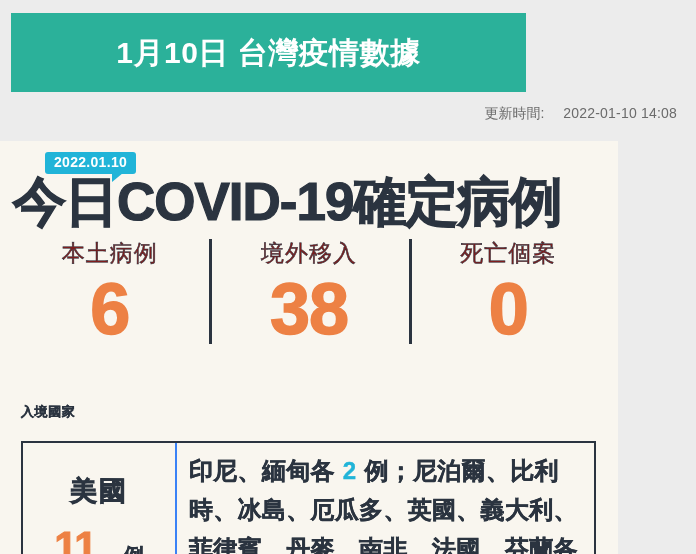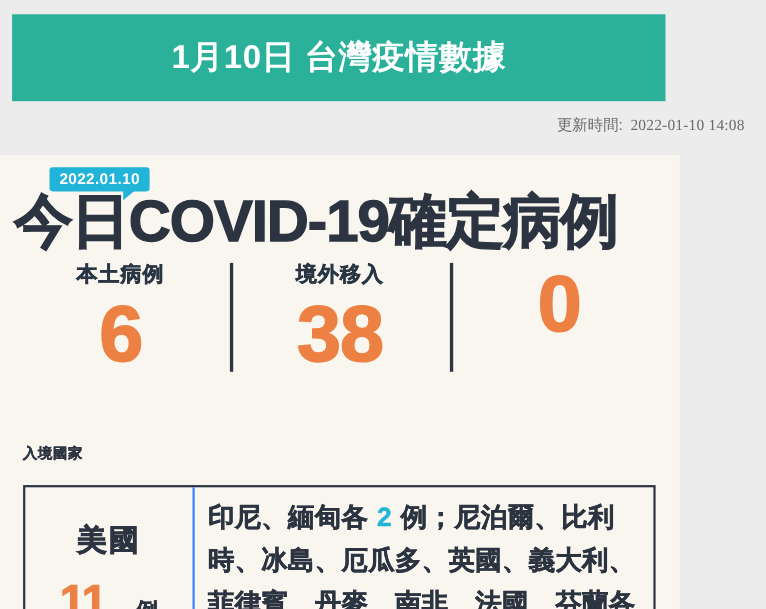--- a/index.html
+++ b/index.html
@@ -13,21 +13,21 @@
     font-family: "Liberation Sans", "DejaVu Sans", sans-serif;
     overflow: hidden;
     position: relative;
   }
 
   
   .banner {
     position: absolute;
     left: 11px;
     top: 13px;
-    width: 594px;
+    width: 515px;
     height: 79px;
     background: #2bb19a;
     display: flex;
     align-items: center;
     justify-content: center;
   }
   .banner-title {
     color: #ffffff;
     font-size: 30px;
     font-weight: 700;
@@ -41,22 +41,22 @@
     position: absolute;
     left: 0;
     top: 105px;
     width: 677px;
     text-align: right;
     color: #6b6b6b;
     font-size: 14px;
     font-weight: 400;
     white-space: nowrap;
   }
-  .update-row .u-label { margin-right: 3px; }
-  .update-row .u-value { letter-spacing: 0.2px; font-family: Liberation Serif, serif; }
+  .update-row .u-label { margin-right: 15px; }
+  .update-row .u-value { letter-spacing: 0.2px; }
 
   
   .card {
     position: absolute;
     left: 0;
     top: 141px;
     width: 618px;
     height: 413px;
     background: #f9f6ef;
   }
@@ -124,23 +124,23 @@
   .stat + .stat::before {
     content: "";
     position: absolute;
     left: 0;
     top: 2px;
     bottom: 6px;
     width: 3px;
     background: #2b3440;
   }
   .stat-label {
-    color: #0c4a6e;
-    font-size: 19px;
-    font-weight: 700;
+    color: #7f1d1d;
+    font-size: 23px;
+    font-weight: 400;
     letter-spacing: 1px;
     line-height: 1.4;
     -webkit-text-stroke: 0.5px #2b3440;
   }
   .stat-value {
     color: #ed8144;
     font-size: 72px;
     font-weight: 900;
     line-height: 1.12;
     letter-spacing: -1px;
@@ -247,20 +247,21 @@
   <div class="stats">
     <div class="stat">
       <div class="stat-label">本土病例</div>
       <div class="stat-value">6</div>
     </div>
     <div class="stat">
       <div class="stat-label">境外移入</div>
       <div class="stat-value">38</div>
     </div>
     <div class="stat">
+      <div class="stat-label">死亡個案</div>
       <div class="stat-value">0</div>
     </div>
   </div>
 
   <div class="entry-block">
     <div class="entry-caption">入境國家</div>
     <div class="entry-table">
       <div class="entry-left">
         <div class="entry-country">美國</div>
         <div class="entry-countline">

